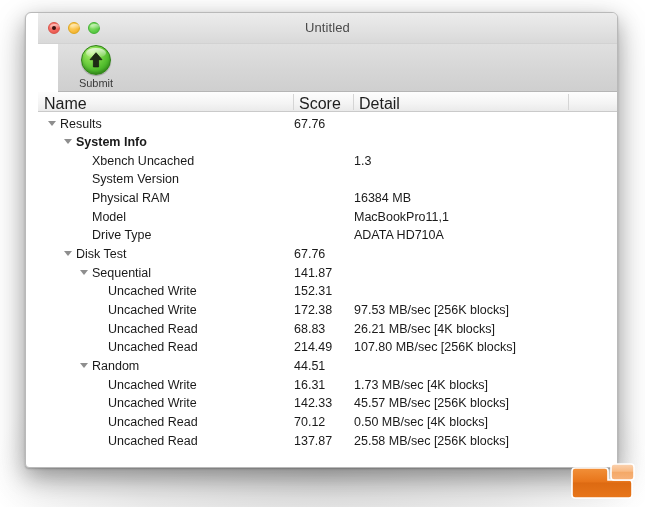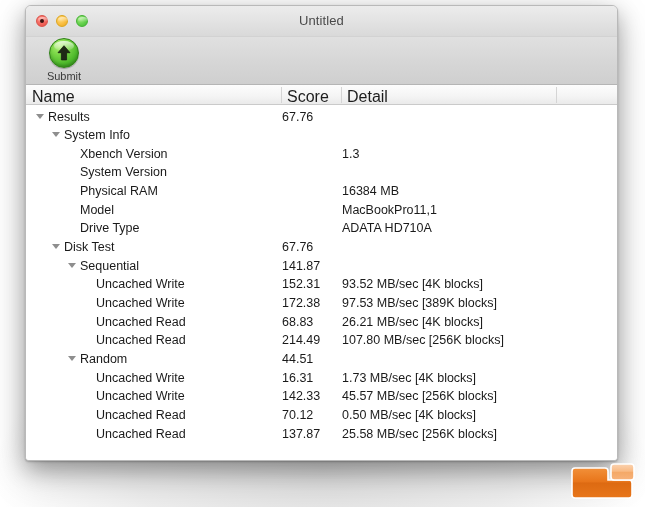--- a/index.html
+++ b/index.html
@@ -29,32 +29,33 @@
     width: 645px;
     height: 507px;
     background:
       radial-gradient(ellipse 420px 200px at 322px 470px, rgba(120,120,120,0.22) 0%, rgba(120,120,120,0.12) 45%, rgba(255,255,255,0) 78%);
   }
 
   
   #window {
     position: absolute;
     left: 25px;
-    top: 5px;
+    top: 12px;
     width: 593px;
     height: 456px;
     border-radius: 6px 6px 4px 4px;
     background: #ffffff;
     box-shadow:
       0 1px 2px rgba(0,0,0,0.22),
       0 8px 22px rgba(0,0,0,0.30),
       0 16px 40px rgba(0,0,0,0.18);
     overflow: hidden;
     border: 1px solid #b9b9b9;
     box-sizing: border-box;
+    padding-left: 12px;
   }
 
   
   #titlebar {
     position: relative;
     height: 31px;
     background: linear-gradient(to bottom, #ececec 0%, #e3e3e3 50%, #d9d9d9 100%);
     border-bottom: 1px solid #d2d2d2;
     box-sizing: border-box;
   }
@@ -112,20 +113,21 @@
     letter-spacing: 0.1px;
   }
 
   
   #toolbar {
     position: relative;
     height: 48px;
     background: linear-gradient(to bottom, #e0e0e0 0%, #d6d6d6 55%, #cfcfcf 100%);
     border-bottom: 1px solid #b5b5b5;
     box-sizing: border-box;
+    margin-left: 20px;
   }
   #submit-button {
     position: absolute;
     left: 9px;
     top: 1px;
     width: 58px;
     text-align: center;
     cursor: default;
   }
   #submit-icon {
@@ -272,28 +274,28 @@
     <div class="col-head" style="left:321px;">Detail</div>
   </div>
 
   <div id="table-body">
       <div class="row" style="top: 3.5px;">
         <span class="disclosure" style="left: 10px;"></span>
         <span class="cell-name" style="left: 22px;">Results</span>
         <span class="cell-score">67.76</span>
         <span class="cell-detail"></span>
       </div>
-      <div class="row" style="top: 22.15px;">
+      <div class="row" style="top: 22.15px; font-weight: bold;">
         <span class="disclosure" style="left: 26px;"></span>
         <span class="cell-name" style="left: 38px;">System Info</span>
         <span class="cell-score"></span>
         <span class="cell-detail"></span>
       </div>
       <div class="row" style="top: 40.8px;">
-        <span class="cell-name" style="left: 54px;">Xbench Version</span>
+        <span class="cell-name" style="left: 54px;">Xbench Uncached</span>
         <span class="cell-score"></span>
         <span class="cell-detail">1.3</span>
       </div>
       <div class="row" style="top: 59.45px;">
         <span class="cell-name" style="left: 54px;">System Version</span>
         <span class="cell-score"></span>
       </div>
       <div class="row" style="top: 78.1px;">
         <span class="cell-name" style="left: 54px;">Physical RAM</span>
         <span class="cell-score"></span>
@@ -317,26 +319,25 @@
       </div>
       <div class="row" style="top: 152.7px;">
         <span class="disclosure" style="left: 42px;"></span>
         <span class="cell-name" style="left: 54px;">Sequential</span>
         <span class="cell-score">141.87</span>
         <span class="cell-detail"></span>
       </div>
       <div class="row" style="top: 171.35px;">
         <span class="cell-name" style="left: 70px;">Uncached Write</span>
         <span class="cell-score">152.31</span>
-        <span class="cell-detail">93.52 MB/sec [4K blocks]</span>
       </div>
       <div class="row" style="top: 190px;">
         <span class="cell-name" style="left: 70px;">Uncached Write</span>
         <span class="cell-score">172.38</span>
-        <span class="cell-detail">97.53 MB/sec [389K blocks]</span>
+        <span class="cell-detail">97.53 MB/sec [256K blocks]</span>
       </div>
       <div class="row" style="top: 208.65px;">
         <span class="cell-name" style="left: 70px;">Uncached Read</span>
         <span class="cell-score">68.83</span>
         <span class="cell-detail">26.21 MB/sec [4K blocks]</span>
       </div>
       <div class="row" style="top: 227.3px;">
         <span class="cell-name" style="left: 70px;">Uncached Read</span>
         <span class="cell-score">214.49</span>
         <span class="cell-detail">107.80 MB/sec [256K blocks]</span>

